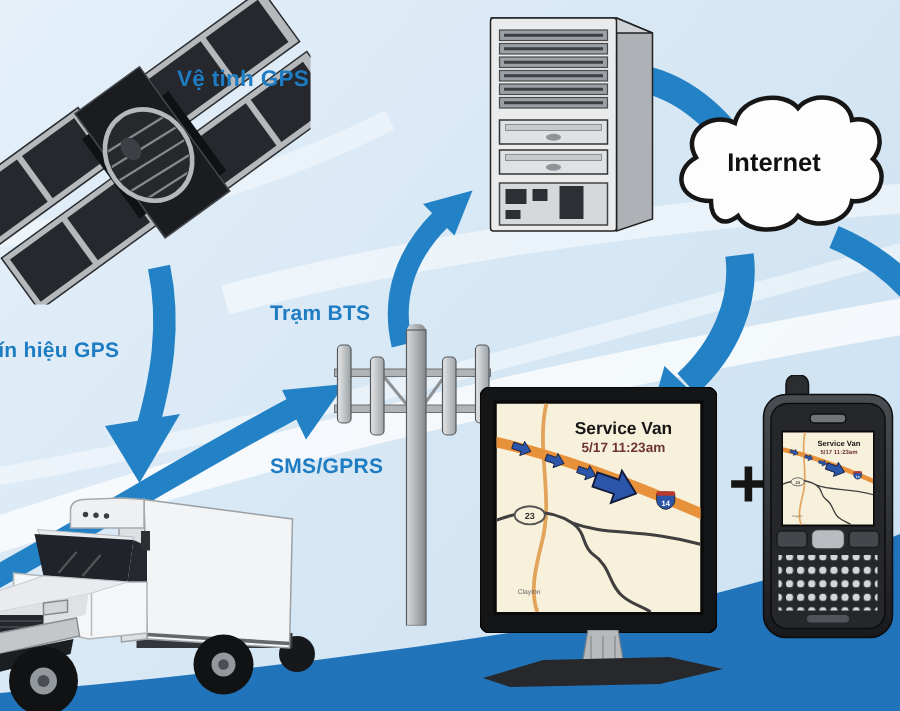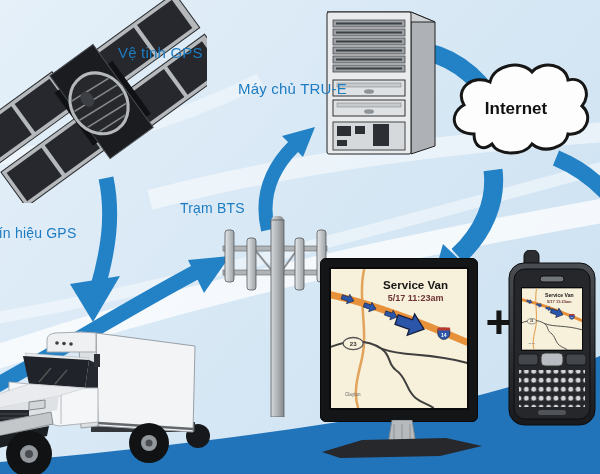--- a/index.html
+++ b/index.html
@@ -1,20 +1,20 @@
 <!DOCTYPE html>
 <html><head>
 <meta charset="utf-8">
 <style>
   *{margin:0;padding:0;box-sizing:border-box}
   html,body{width:600px;height:474px;overflow:hidden;font-family:"Liberation Sans",sans-serif}
   .scene{position:relative;width:600px;height:474px;overflow:hidden;
          background:linear-gradient(130deg,#e5f0f9 0%,#d8e8f5 45%,#cce1f1 100%)}
   .abs{position:absolute}
-  .lbl{position:absolute;font-weight:normal;color:#1d7cc2;font-size:14px;letter-spacing:.2px;white-space:nowrap}
+  .lbl{position:absolute;font-weight:bold;color:#1d7cc2;font-size:14px;letter-spacing:.2px;white-space:nowrap}
   .lbl-lg{font-size:15px}
   .plus{position:absolute;left:479px;top:298px;width:40px;height:48px;
         font-size:46px;font-weight:bold;color:#141414;line-height:48px;text-align:center}
   svg{display:block}
 </style>
 </head>
 <body>
 
 <div class="scene">
 
@@ -260,17 +260,17 @@
       <circle cx="150" cy="147" r="20" fill="#101214"></circle>
         <circle cx="150" cy="147" r="8" fill="#93989c"></circle>
         <circle cx="150" cy="147" r="3.5" fill="#4a4e52"></circle>
       <circle cx="30" cy="158" r="23" fill="#101214"></circle>
         <circle cx="30" cy="158" r="9" fill="#93989c"></circle>
         <circle cx="30" cy="158" r="4" fill="#4a4e52"></circle>
     </g>
   </svg>
 
   <div class="lbl lbl-lg" style="left:118px;top:44px">Vệ tinh GPS</div>
-  <div class="lbl lbl-lg" style="left:238px;top:80px">Máy chủ TRU-E</div>
   <div class="lbl" style="left:180px;top:200px">Trạm BTS</div>
   <div class="lbl" style="left:-10px;top:225px">Tín hiệu GPS</div>
+  <div class="lbl" style="left:180px;top:302px">SMS/GPRS</div>
 
 </div>
 
 </body></html>

